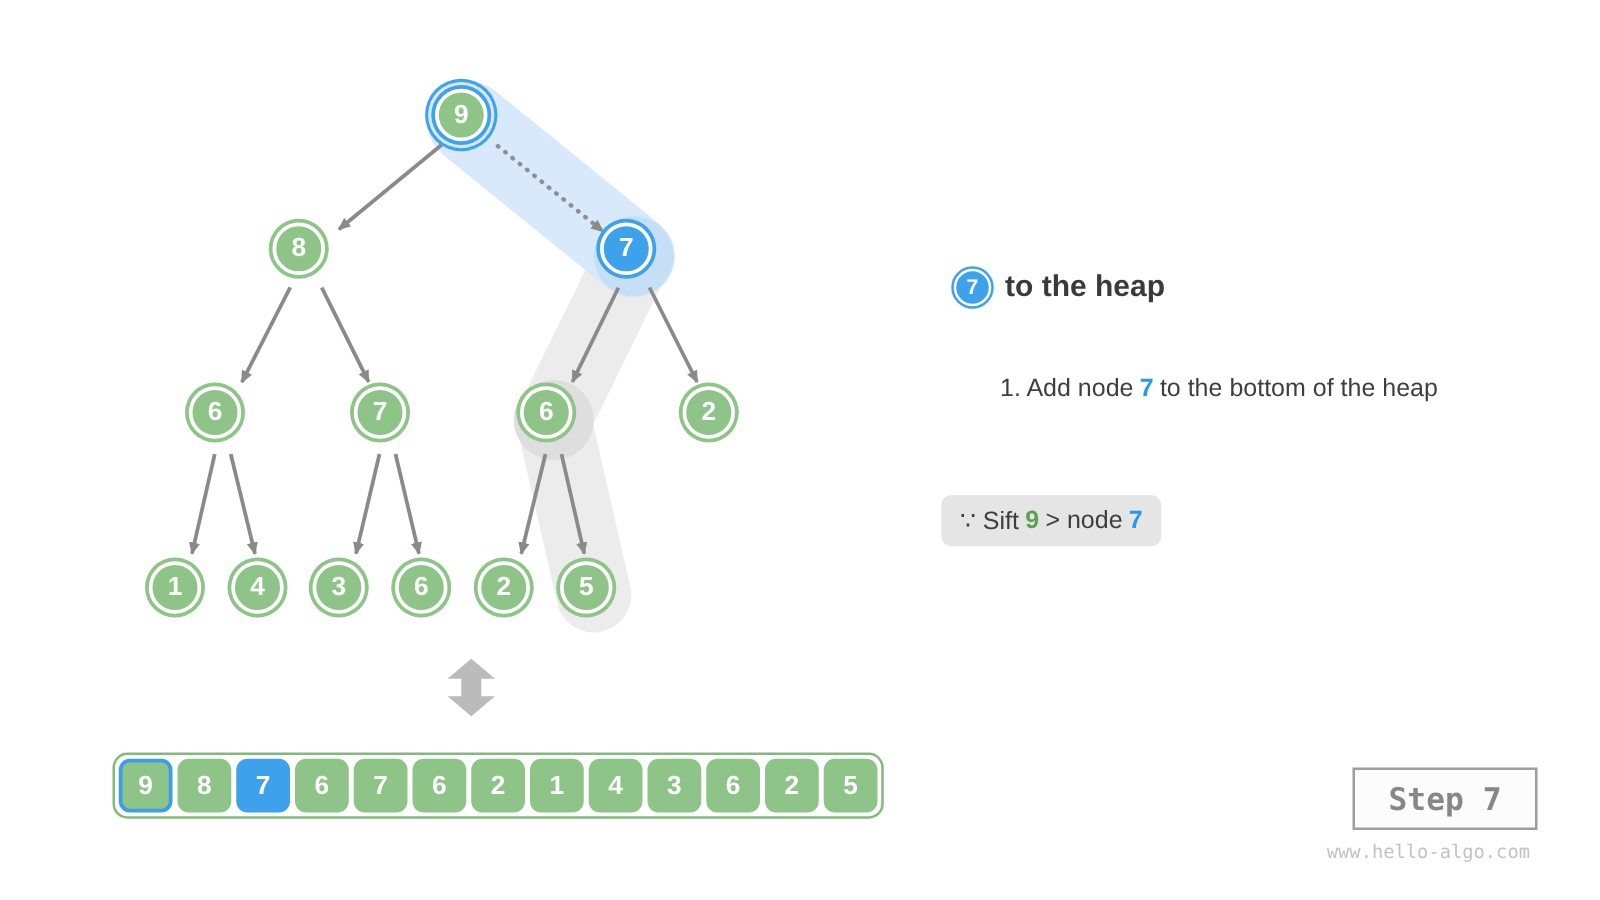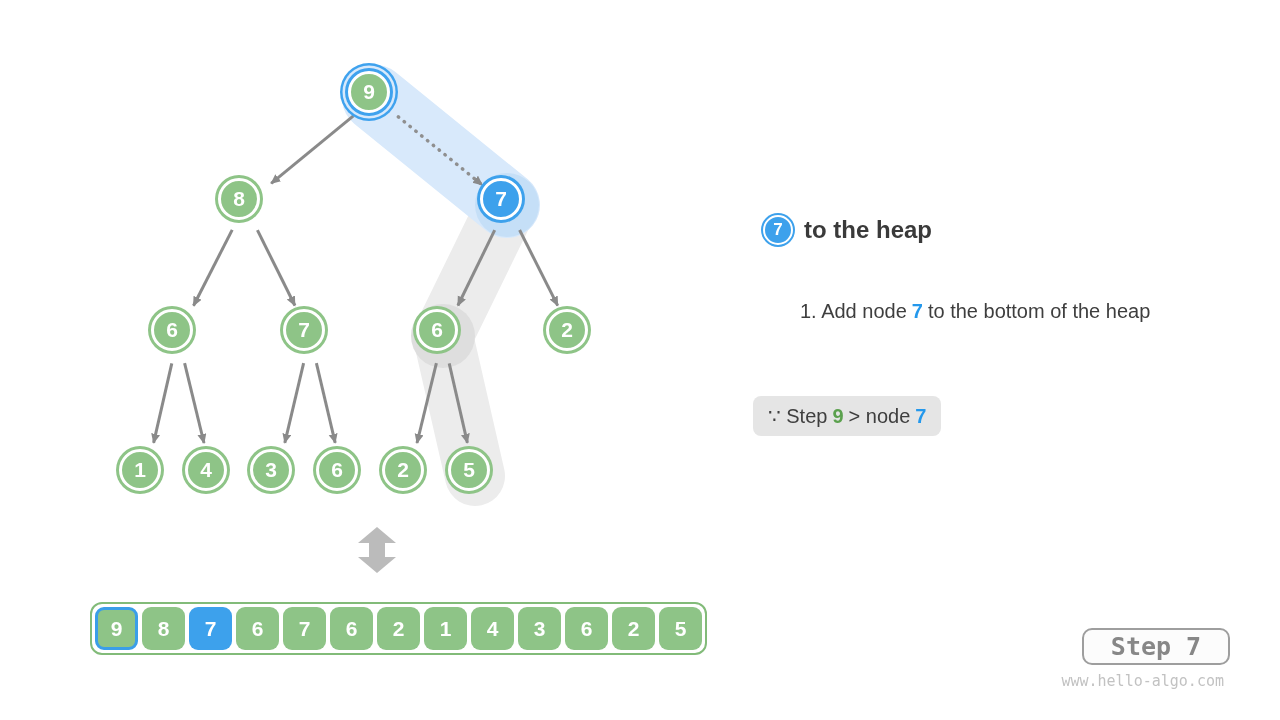--- a/index.html
+++ b/index.html
@@ -109,24 +109,24 @@
     color: #3e3e3e;
     white-space: nowrap;
     display: flex;
     align-items: center;
   }
   .note-green { color: #5ba14e; font-weight: bold; margin: 0 5px; }
   .note-blue  { color: #2498ec; font-weight: bold; margin-left: 5px; }
   
   .step-badge {
     position: absolute;
-    left: 1082px; top: 628px;
-    width: 148px; height: 37px;
+    left: 1082px; top: 614px;
+    width: 148px; height: 50px;
     border: 2px solid #9e9e9e;
-    border-radius: 10px;
+    border-radius: 0;
     background: #fcfcfc;
     color: #878787;
     font-family: "DejaVu Sans Mono", monospace;
     font-weight: bold;
     font-size: 25px;
     display: flex;
     align-items: center;
     justify-content: center;
   }
   .watermark {
@@ -210,21 +210,21 @@
     <span>to the heap</span>
   </div>
 
   <div class="steps">
     <div class="step-line">
       <span>1. Add node</span><span class="hl-blue">7</span><span>to the bottom of the heap</span>
     </div>
   </div>
 
   <div class="note-box">
-    <span>∵ Step</span>
+    <span>∵ Sift</span>
     <span class="note-green">9</span>
     <span>&gt; node</span>
     <span class="note-blue">7</span>
   </div>
 
   <div class="step-badge">Step 7</div>
   <div class="watermark">www.hello-algo.com</div>
 
 </div>
 

